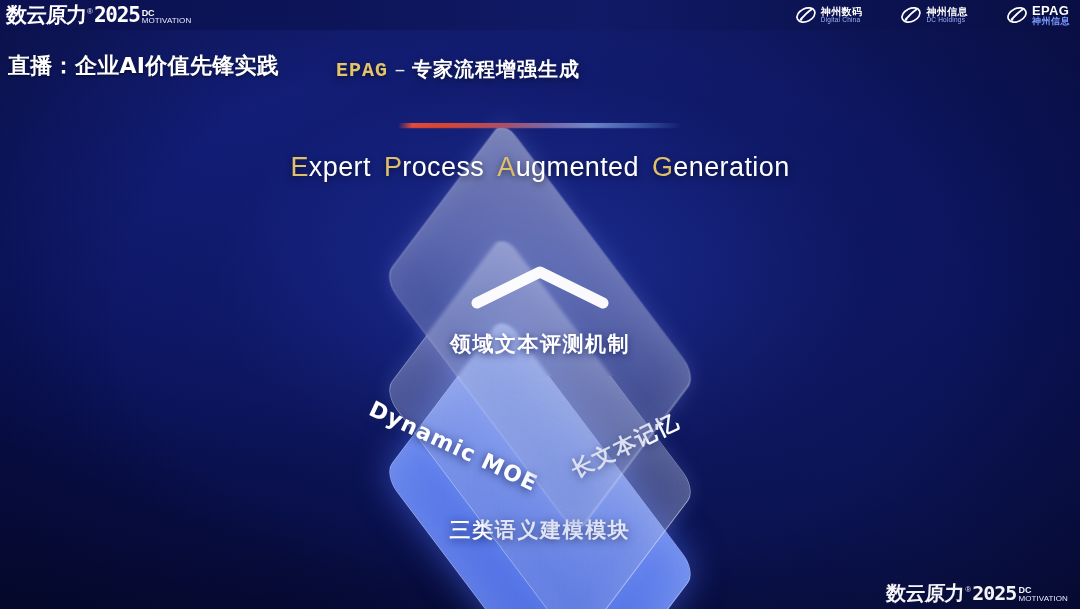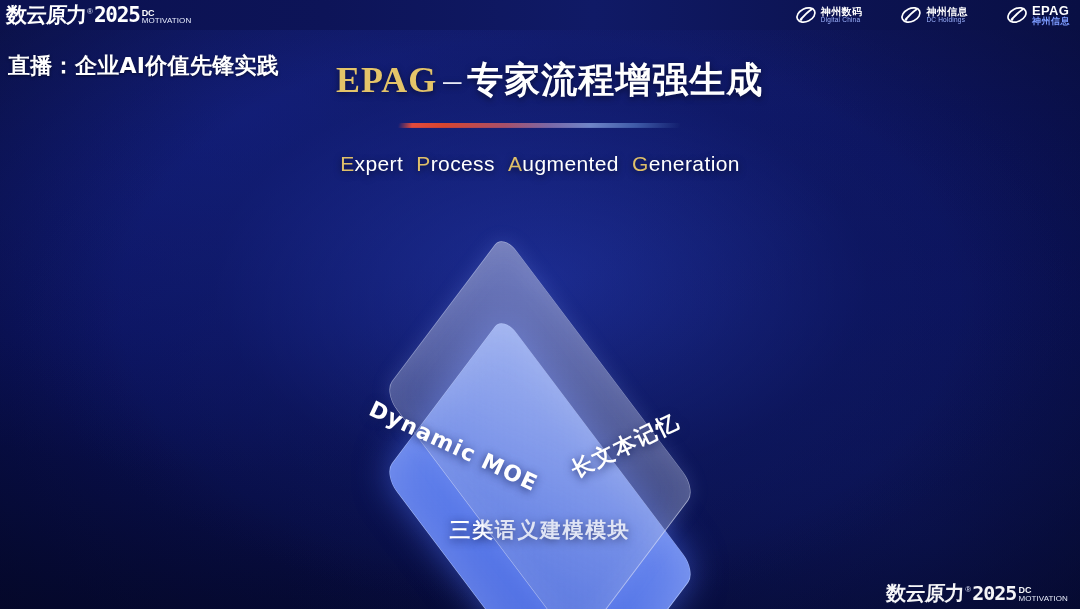--- a/index.html
+++ b/index.html
@@ -65,22 +65,22 @@
     position:absolute; left:8px; top:51px; z-index:18;
     font-family:"DejaVu Sans","Liberation Sans",sans-serif;
     font-weight:bold; font-size:22px; color:#ffffff; letter-spacing:0.3px;
     text-shadow:0 1px 3px rgba(0,0,0,0.55);
     white-space:nowrap;
   }
 
   
   #headline {
     position:absolute; left:336px; top:56px; z-index:18;
-    font-family:Liberation Serif, serif;
-    font-size:36px; font-weight:bold; white-space:nowrap;
+    font-family:Liberation Mono, monospace;
+    font-size:20px; font-weight:bold; white-space:nowrap;
     text-shadow:0 2px 6px rgba(0,0,0,0.5);
   }
   #headline .gold { color:#e4c469; letter-spacing:1px; }
   #headline .dash { color:#e8eaf6; margin:0 6px; font-weight:normal; }
   #headline .cnwhite { color:#ffffff; letter-spacing:1px; }
 
   
   #divider {
     position:absolute; left:398px; top:123px; width:282px; height:5px; z-index:16;
     background:linear-gradient(90deg,
@@ -91,21 +91,21 @@
       rgba(20,40,110,0.15) 100%);
     border-radius:3px;
     filter:blur(0.4px);
     transform:skewX(-12deg);
   }
 
   
   #expansion {
     position:absolute; left:0; top:152px; width:1080px; text-align:center; z-index:18;
     font-family:"Liberation Sans","DejaVu Sans",sans-serif;
-    font-size:21px; font-weight:normal; letter-spacing:0.4px;
+    font-size:27px; font-weight:normal; letter-spacing:0.4px;
     color:#ffffff;
     text-shadow:0 2px 7px rgba(0,0,0,0.55);
     white-space:nowrap;
   }
   #expansion .cap { color:#e0c06a; }
   #expansion .wd { margin-right:13px; }
   #expansion .wd:last-child { margin-right:0; }
 
   
   #stack { position:absolute; left:0; top:0; width:1080px; height:609px; z-index:10; }
@@ -267,20 +267,27 @@
       <div class="dia"></div>
       <div class="dia-label">三类语义建模模块</div>
     </div>
 
     <div class="layer" id="layer-mid">
       <div class="dia"></div>
     </div>
     <div class="side-label" id="lbl-moe">Dynamic MOE</div>
     <div class="side-label" id="lbl-mem">长文本记忆</div>
 
+    <div class="layer" id="layer-top">
+      <div class="dia"></div>
+      <svg id="chevron" viewBox="0 0 140 46">
+        <path d="M7 39 L70 8 L133 39" fill="none" stroke="#ffffff" stroke-width="11" stroke-linecap="round" stroke-linejoin="round" opacity="0.97"></path>
+      </svg>
+      <div class="dia-label">领域文本评测机制</div>
+    </div>
 
   </div>
 
   <div id="watermark">
     <span class="cn">数云原力</span>
     <span class="reg">®</span>
     <span class="yr">2025</span>
     <span class="dcm">
       <span class="dc">DC</span>
       <span class="mo">MOTIVATION</span>

